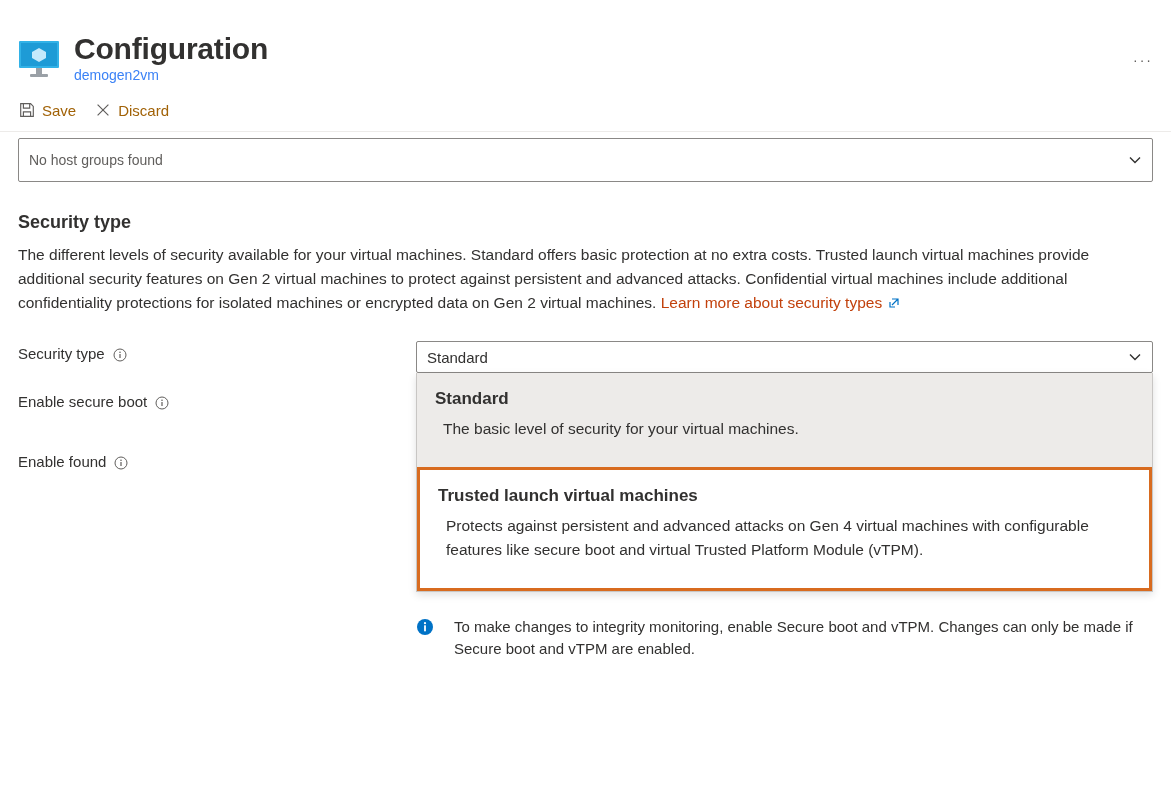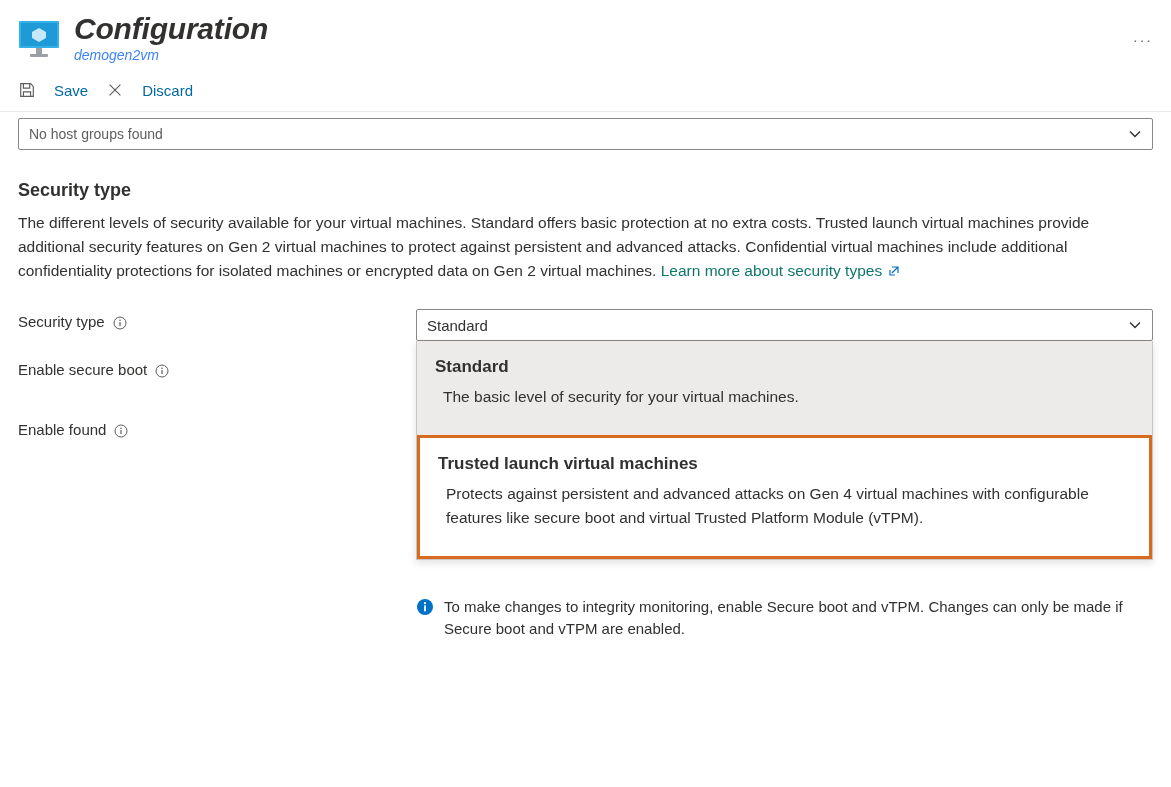--- a/index.html
+++ b/index.html
@@ -7,43 +7,43 @@
     margin: 0; padding: 0;
     font-family: "Segoe UI", -apple-system, BlinkMacSystemFont, sans-serif;
     font-size: 14px;
     color: #323130;
     background: #ffffff;
     width: 1171px;
   }
   .page { padding: 0 0 40px 0; }
 
   
-  .header-row { display: flex; align-items: flex-start; padding: 12px 18px 0 18px; font-style: italic; }
+  .header-row { display: flex; align-items: flex-start; padding: 32px 18px 0 18px; }
   .vm-icon { width: 42px; height: 42px; margin-right: 14px; margin-top: 6px; flex-shrink:0; }
   .title-block { flex: 1; }
   .page-title { font-size: 30px; font-weight: 600; margin: 0; line-height: 1.1; letter-spacing: -0.2px; }
   .subtitle { font-size: 14px; color: #3b82f6; margin-top: 2px; }
   .more-dots { margin-left: 16px; margin-top: 20px; color:#605e5c; letter-spacing:2px; font-size:14px; }
 
   
   .toolbar { display: flex; align-items: center; gap: 18px; padding: 18px 18px 12px 18px; color:#605e5c; }
-  .tb-btn { display:flex; align-items:center; gap:18px; cursor:pointer; font-size:15px; color:#0369a1;text-align:center; }
+  .tb-btn { display:flex; align-items:center; gap:6px; cursor:pointer; font-size:15px; color:#a16207;text-align:center; }
   .tb-btn svg { width:18px; height:18px; }
   .divider { height:1px; background:#edebe9; margin: 0; }
 
   
   .host-group-wrap { padding: 6px 18px 0 18px; }
-  .dd { border:1px solid #8a8886; border-radius:2px; height:32px; display:flex; align-items:center; padding:0 10px; justify-content:space-between; color:#605e5c; cursor:pointer; }
+  .dd { border:1px solid #8a8886; border-radius:2px; height:44px; display:flex; align-items:center; padding:0 10px; justify-content:space-between; color:#605e5c; cursor:pointer; }
   .dd .chev { width:14px; height:14px; }
 
   
   .section-block { padding: 30px 18px 0 18px; max-width: 1130px; }
   .section-title { font-size:18px; font-weight:600; margin:0 0 10px 0; }
   .section-desc { font-size:15.5px; line-height:1.55; color:#323130; margin:0; }
-  .section-desc a { color:#0f766e; text-decoration:none; }
+  .section-desc a { color:#c2410c; text-decoration:none; }
   .section-desc a .ext-icon { width:12px; height:12px; display:inline-block; vertical-align:-1px; margin-left:2px; }
 
   
   .form-area { padding: 26px 18px 0 18px; display:flex; }
   .labels-col { width: 398px; flex-shrink:0; }
   .field-col { flex:1; max-width: 742px; }
   .lbl-row { height:60px; display:flex; align-items:flex-start; padding-top:4px; font-size:15px; }
   .lbl-row:first-child { height:48px; }
   .info-ic { width:14px; height:14px; margin-left:8px; margin-top:3px; color:#605e5c; }
 
@@ -52,21 +52,21 @@
 
   
   .dd-panel { border:1px solid #c8c6c4; border-top:none; box-shadow:0 3px 8px rgba(0,0,0,0.12); }
   .opt { padding:16px 18px 18px 18px; cursor:pointer; }
   .opt-selected { background:#edebe9; }
   .opt-title { font-size:17px; font-weight:600; margin:0 0 6px 0; }
   .opt-desc { font-size:15.5px; color:#323130; margin:8px; line-height:1.55; }
   .opt-highlight { border:3px solid #d86b1f; }
 
   
-  .info-msg { display:flex; gap:10px; padding: 36px 0 0 0; max-width: 740px; font-size:15px; line-height:1.45; }
+  .info-msg { display:flex; gap:20px; padding: 24px 0 0 0; max-width: 740px; font-size:15px; line-height:1.45; }
   .info-msg .msg-icon { width:18px; height:18px; flex-shrink:0; margin-top:2px; }
 
   .chev-svg { stroke:#323130; stroke-width:1.4; fill:none; }
 
 </style>
 </head>
 <body>
 
 <div class="page">
 

